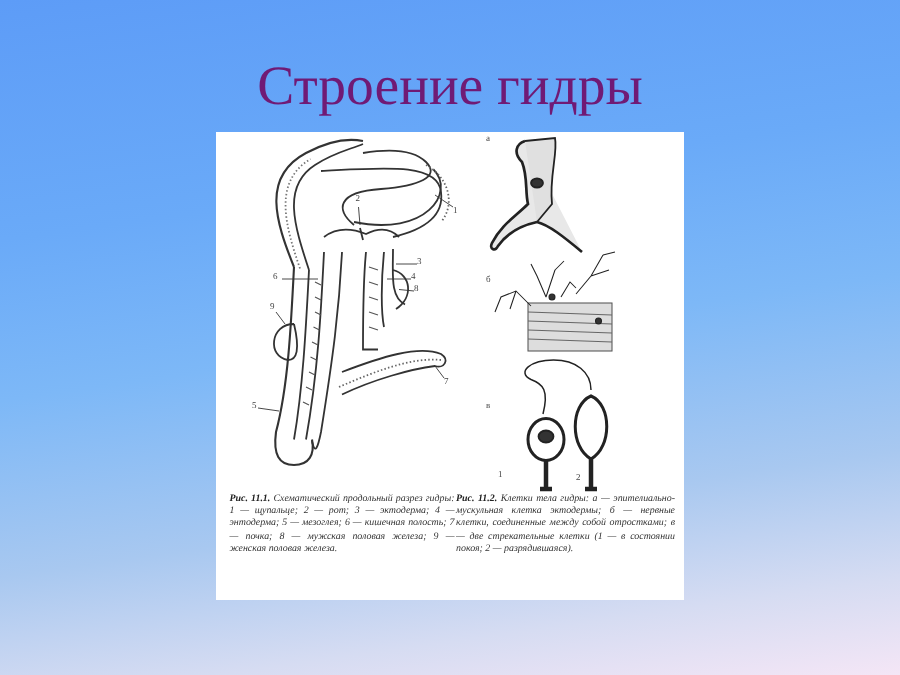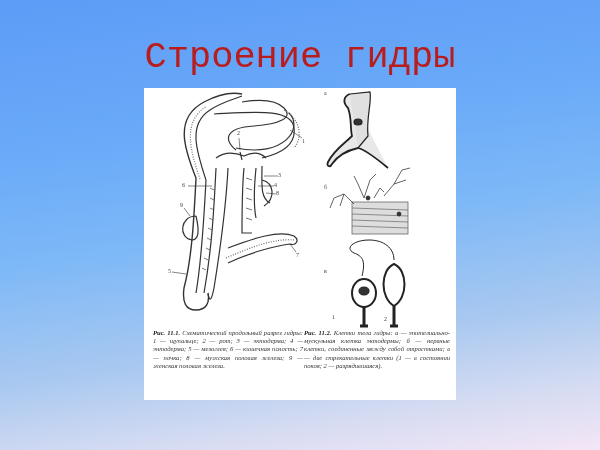--- a/index.html
+++ b/index.html
@@ -3,21 +3,21 @@
 <meta charset="utf-8">
 <style>
   html, body { margin: 0; padding: 0; }
   body {
     width: 600px; height: 450px; overflow: hidden; position: relative;
     background: linear-gradient(172deg, #5d9cf7 0%, #6aaaf8 30%, #7db8f7 50%, #a8c8f0 72%, #d6dcf2 88%, #f4e6f6 100%);
     font-family: "Liberation Sans", sans-serif;
   }
   .title {
     position: absolute; left: 0; top: 36px; width: 600px; text-align: center;
-    font-family: Liberation Mono, monospace; font-size: 37px; color: #b91c1c;
+    font-family: Liberation Serif, serif; font-size: 37px; color: #701a75;
     letter-spacing: 0px;
   }
   .figure {
     position: absolute; left: 144px; top: 88px; width: 312px; height: 312px;
     background: #ffffff;
   }
   .fig-svg { position: absolute; left: 0; top: 0; }
   .caption {
     position: absolute; top: 241px; width: 150px;
     font-family: "Liberation Serif", serif; font-style: italic;

